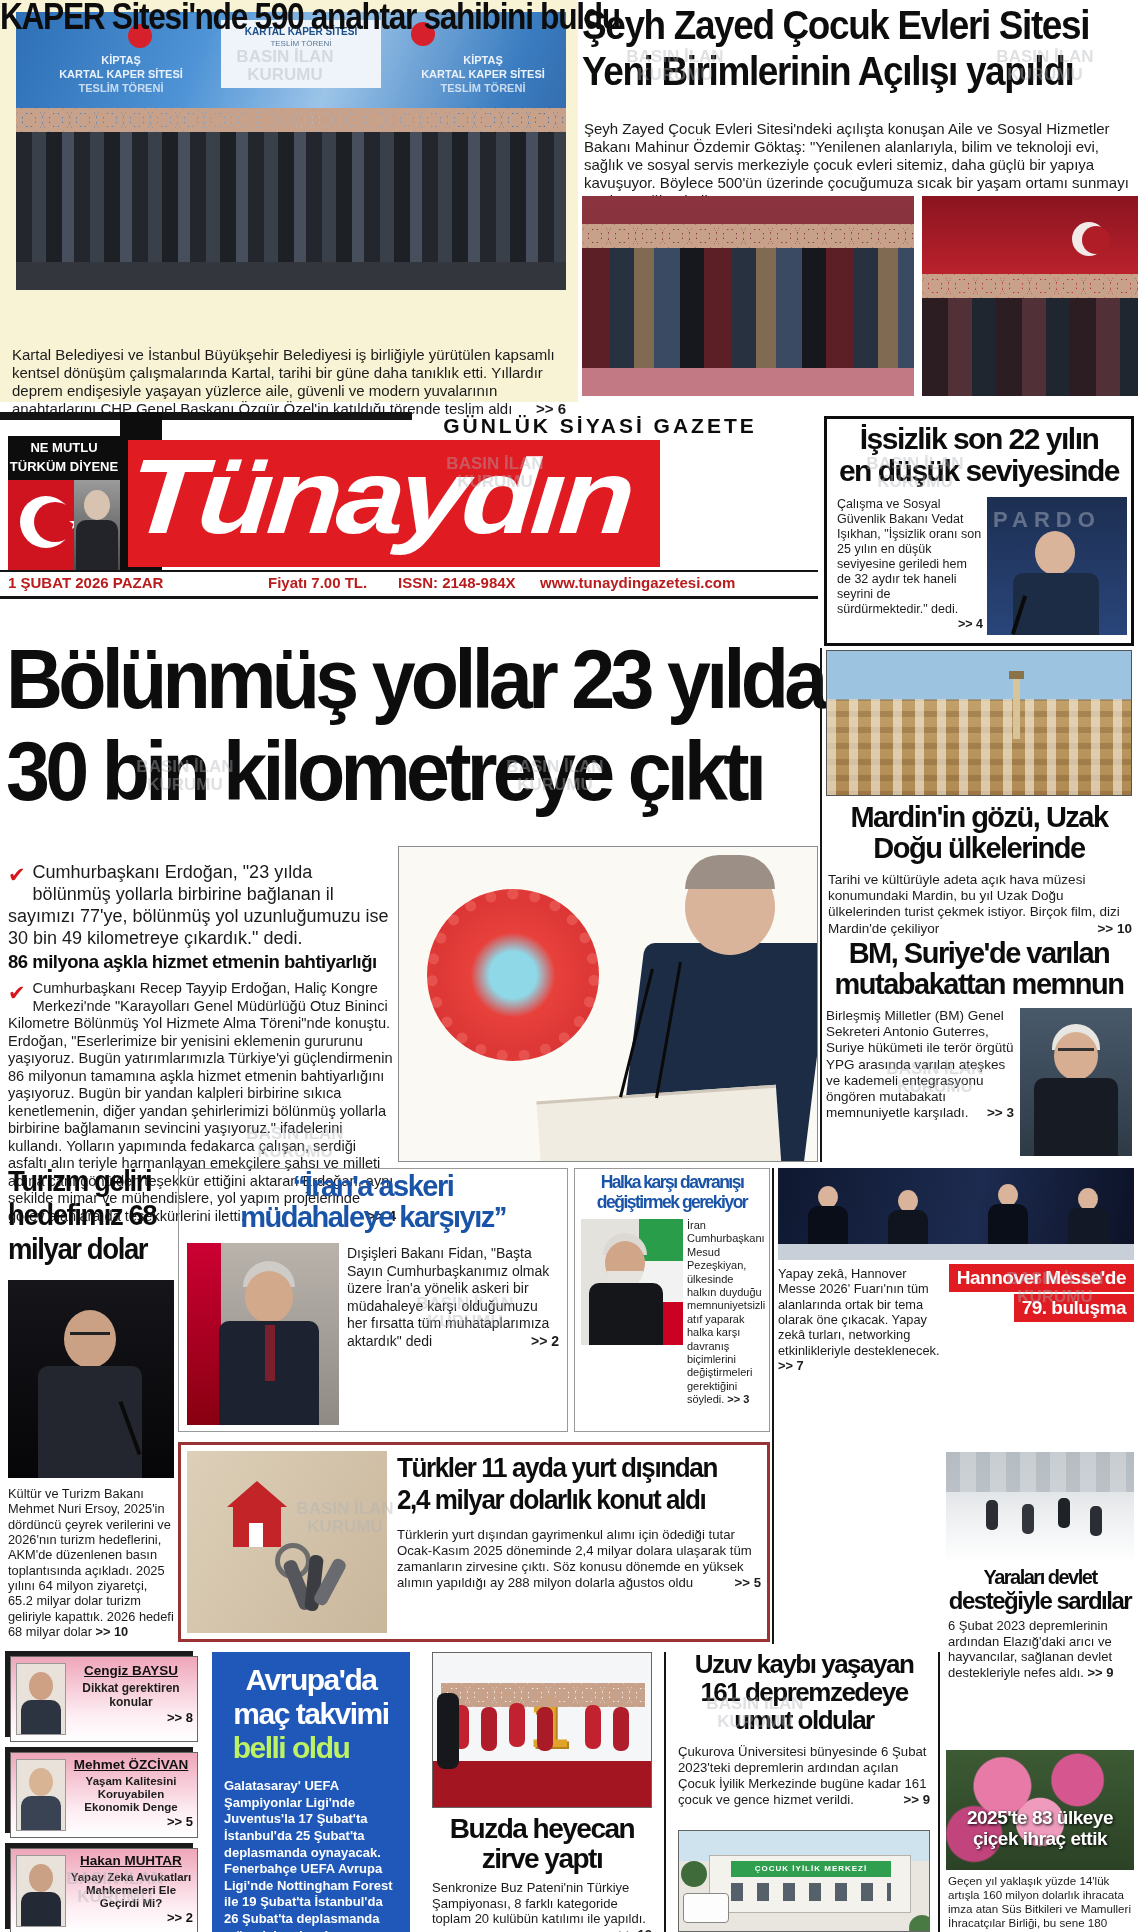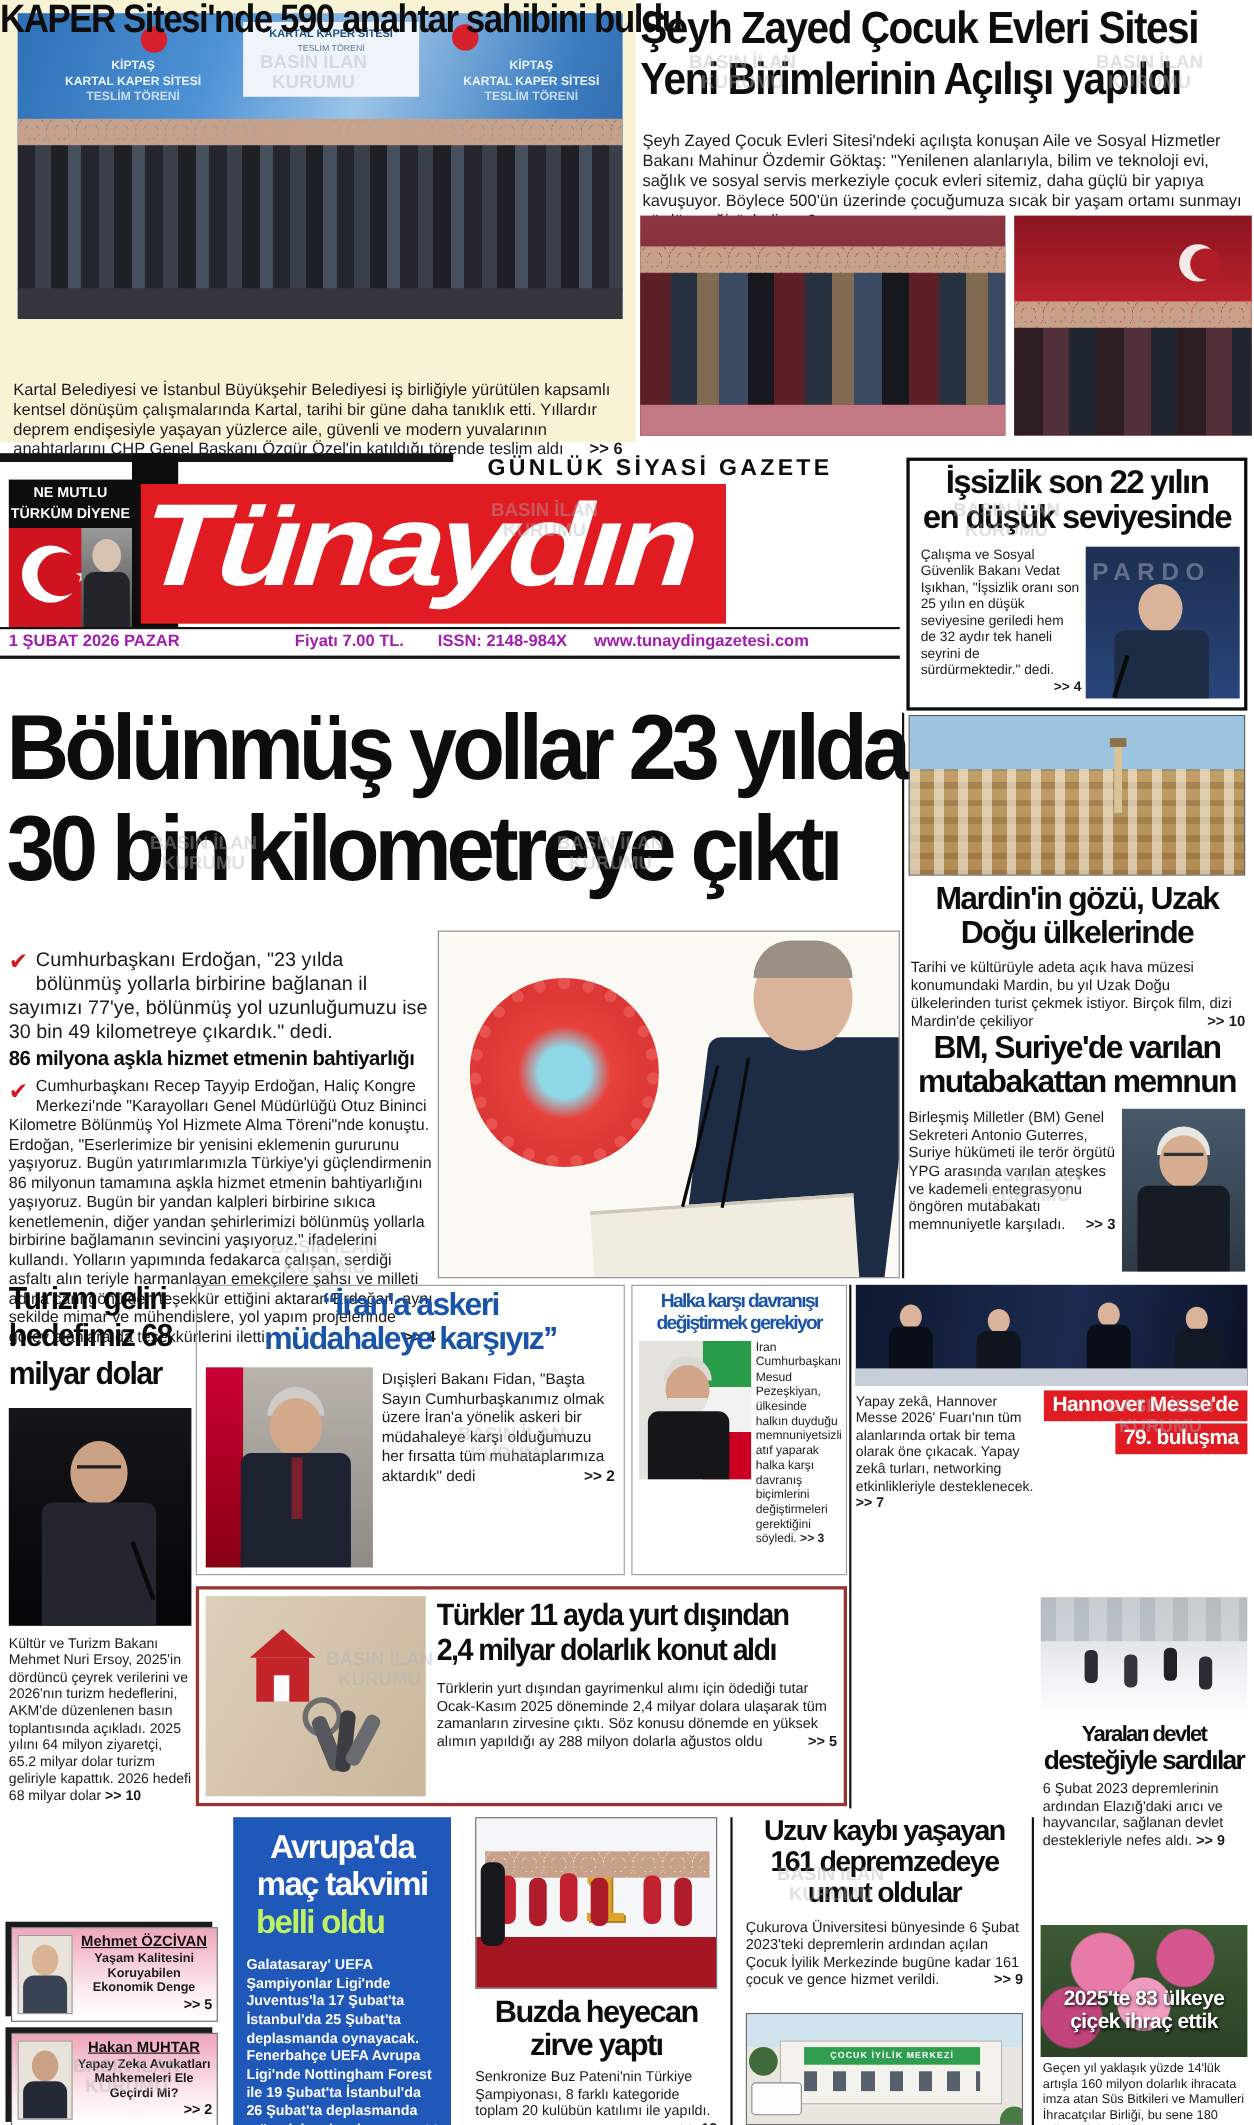--- a/index.html
+++ b/index.html
@@ -88,21 +88,21 @@
     <div class="abs" style="left:66px;top:0;width:46px;height:90px;background:linear-gradient(#9a9a9a,#4c4c4c);">
       <div class="head" style="left:10px;top:10px;width:26px;height:30px;background:#d8c3b0;"></div>
       <div class="suit" style="left:2px;top:40px;width:42px;height:50px;background:#22242a;"></div>
     </div>
   </div>
   <div class="abs" style="left:120px;top:412px;width:42px;height:158px;background:#0d0d0d;"></div>
   <div class="abs" style="left:128px;top:440px;width:532px;height:127px;background:#e01b22;overflow:hidden;">
     <div style="position:absolute;left:6px;top:-2px;color:#fff;font-weight:bold;font-style:italic;font-size:106px;letter-spacing:-5px;transform:scaleX(1.16) skewX(-4deg);transform-origin:left top;line-height:1.1;">Tünaydın</div>
   </div>
   <div class="rule" style="left:0;top:570px;width:818px;height:2px;"></div>
-  <div class="abs" style="left:0;top:574px;width:818px;height:20px;font-weight:bold;font-size:15px;color:#a21caf;">
+  <div class="abs" style="left:0;top:574px;width:818px;height:20px;font-weight:bold;font-size:15px;color:#b91c1c;">
     <span style="position:absolute;left:8px;">1 ŞUBAT 2026 PAZAR</span>
     <span style="position:absolute;left:268px;">Fiyatı 7.00 TL.</span>
     <span style="position:absolute;left:398px;">ISSN: 2148-984X</span>
     <span style="position:absolute;left:540px;">www.tunaydingazetesi.com</span>
   </div>
   <div class="rule" style="left:0;top:596px;width:818px;height:3px;"></div>
 
   <div class="abs" style="left:824px;top:416px;width:310px;height:230px;border:3px solid #0d0d0d;box-sizing:border-box;background:#fff;">
     <div class="hl hlc" style="position:absolute;left:0;top:6px;width:304px;font-size:30px;">İşsizlik son 22 yılın</div>
     <div class="hl hlc" style="position:absolute;left:0;top:38px;width:304px;font-size:30px;">en düşük seviyesinde</div>
@@ -276,20 +276,31 @@
         <div>çiçek ihraç ettik</div>
       </div>
     </div>
     <div class="bt" style="position:absolute;left:2px;top:124px;width:184px;height:58px;font-size:11.6px;overflow:hidden;">
       <span>Geçen yıl yaklaşık yüzde 14'lük artışla 160 milyon dolarlık ihracata imza atan Süs Bitkileri ve Mamulleri İhracatçılar Birliği, bu sene 180 milyon dolarlık dış</span>
       <span class="ref">&gt;&gt; 5</span>
     </div>
   </div>
 
   <div class="abs" style="left:10px;top:1652px;width:192px;height:280px;">
+    <div class="colbox" style="left:0;top:4px;width:186px;height:84px;">
+      <div class="ph" style="left:5px;top:6px;width:48px;height:70px;background:#e8e2da;border:1px solid #999;">
+          <div class="head" style="left:12px;top:8px;width:24px;height:28px;background:#cfa184;"></div>
+          <div class="suit" style="left:4px;top:36px;width:40px;height:34px;background:#2c3442;"></div>
+        </div>
+      <div class="abs" style="left:58px;top:6px;width:124px;text-align:center;">
+        <div style="font-weight:bold;font-size:13.5px;text-decoration:underline;color:#111;">Cengiz BAYSU</div>
+        <div style="font-weight:bold;font-size:12px;margin-top:4px;color:#1c1c1c;line-height:1.15;">Dikkat gerektiren konular</div>
+        <div class="ref" style="text-align:right;font-size:13px;">&gt;&gt; 8</div>
+      </div>
+    </div>
     <div class="colbox" style="left:0;top:100px;width:186px;height:84px;">
       <div class="ph" style="left:5px;top:6px;width:48px;height:70px;background:#e8e2da;border:1px solid #999;">
           <div class="head" style="left:12px;top:8px;width:24px;height:28px;background:#d8b394;"></div>
           <div class="suit" style="left:4px;top:36px;width:40px;height:34px;background:#3a4354;"></div>
         </div>
       <div class="abs" style="left:58px;top:4px;width:124px;text-align:center;">
         <div style="font-weight:bold;font-size:13.5px;text-decoration:underline;color:#111;">Mehmet ÖZCİVAN</div>
         <div style="font-weight:bold;font-size:11.5px;margin-top:3px;color:#1c1c1c;line-height:1.12;">Yaşam Kalitesini Koruyabilen Ekonomik Denge</div>
         <div class="ref" style="text-align:right;font-size:13px;">&gt;&gt; 5</div>
       </div>

